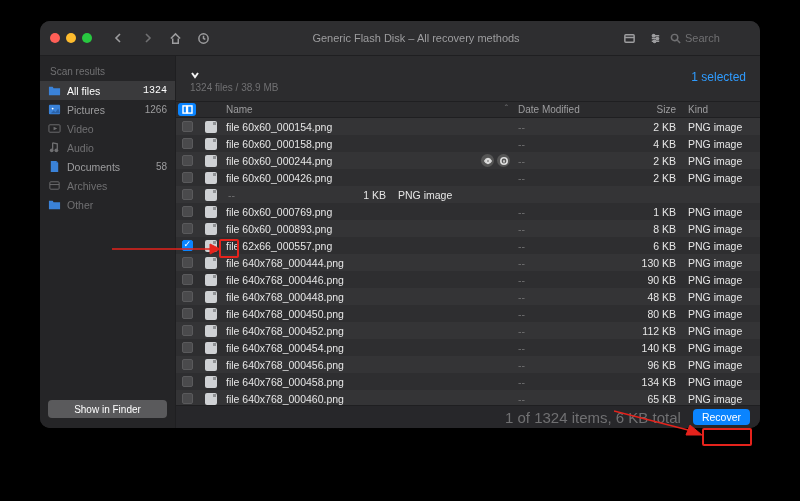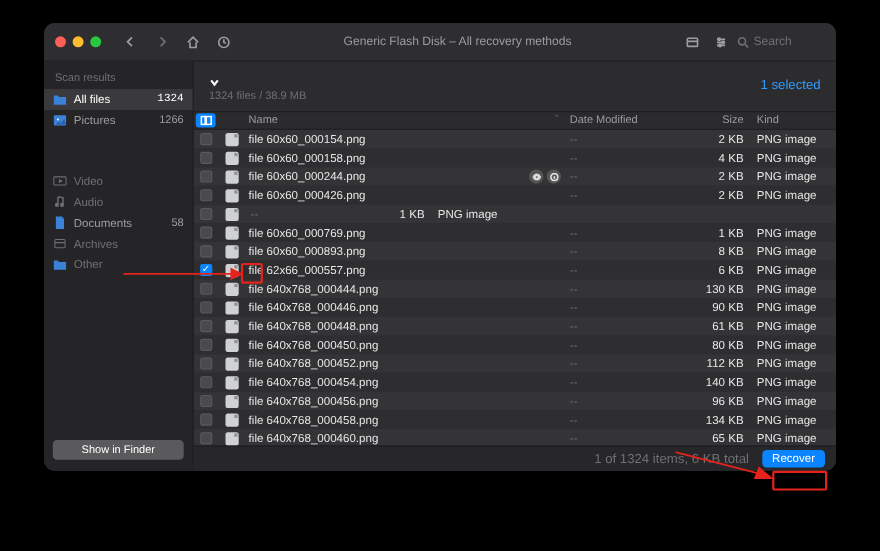--- a/index.html
+++ b/index.html
@@ -84,21 +84,21 @@
   .thumb::after{content:"";position:absolute;top:1px;right:1px;width:3px;height:3px;background:#8f9194;}
   .row .col-name{color:var(--text);gap:3px;}
   .row .actions{display:flex;gap:3px;margin-left:auto;margin-right:4px;}
   .row .actions .aicn{width:13px;height:13px;border-radius:50%;background:#555;display:flex;align-items:center;justify-content:center;}
   .row .actions .aicn svg{width:8px;height:8px;stroke:#ddd;fill:none;stroke-width:2;}
   .row .col-date{color:var(--text-dimmer);}
   .row .col-size{color:var(--text);}
   .row .col-kind{color:var(--text);}
   
   .footer{height:23px;background:var(--footer);border-top:1px solid var(--divider);display:flex;align-items:center;justify-content:flex-end;padding:0 10px;gap:12px;}
-  .footer .status{color:var(--text-dimmer);font-size:12px;}
+  .footer .status{color:var(--text-dimmer);font-size:15px;}
   .recover-btn{height:16px;padding:0 9px;border-radius:4px;background:var(--accent);color:#fff;font-size:10.5px;display:flex;align-items:center;}
 
   
   .anno-arrow{position:absolute;stroke:var(--red-box);fill:var(--red-box);}
   .anno-box{position:absolute;border:2px solid var(--red-box);border-radius:2px;}
 
   .preview-toggle{width:18px;height:13px;border-radius:3px;background:var(--accent);display:flex;align-items:center;justify-content:center;margin-left:2px;}
   .preview-toggle svg{width:11px;height:9px;stroke:#fff;fill:none;stroke-width:1.6;}
 </style>
 </head>
@@ -176,21 +176,21 @@
           </div>
           <div class="sb-item">
             <span class="sb-icon"><svg viewBox="0 0 14 14">
                 <rect x="1" y="2" width="12" height="10" rx="1" fill="#3a82d8"></rect>
                 <circle cx="5" cy="6" r="1" fill="#fff"></circle>
                 <path d="M3 11l3-3 2 2 3-4 2 5z" fill="#2a62a8"></path>
               </svg></span>
             <span>Pictures</span>
             <span class="badge">1266</span>
           </div>
-          <div class="sb-item" style="color: var(--text-dimmer); margin-top: 36px;">
+          <div class="sb-item" style="color: var(--text-dimmer);">
             <span class="sb-icon"><svg viewBox="0 0 14 14">
                 <rect x="1" y="3" width="12" height="8" rx="1" fill="none" stroke="#6f6f71" stroke-width="1"></rect>
                 <polygon points="6,5 10,7 6,9" fill="#6f6f71"></polygon>
               </svg></span>
             <span>Video</span>
           </div>
           <div class="sb-item" style="color: var(--text-dimmer);">
             <span class="sb-icon"><svg viewBox="0 0 14 14">
                 <path d="M5 2v7" stroke="#6f6f71" stroke-width="1.4"></path>
                 <circle cx="4" cy="10" r="2" fill="#6f6f71"></circle>
@@ -414,21 +414,21 @@
               <div class="col-check">
                 <div class="cb"></div>
               </div>
               <div class="col-preview">
                 <div class="thumb"></div>
               </div>
               <div class="col-name">
                 <span>file 640x768_000448.png</span>
               </div>
               <div class="col-date">--</div>
-              <div class="col-size">61 KB</div>
+              <div class="col-size">48 KB</div>
               <div class="col-kind">PNG image</div>
             </div>
             <div class="row">
               <div class="col-check">
                 <div class="cb"></div>
               </div>
               <div class="col-preview">
                 <div class="thumb"></div>
               </div>
               <div class="col-name">

